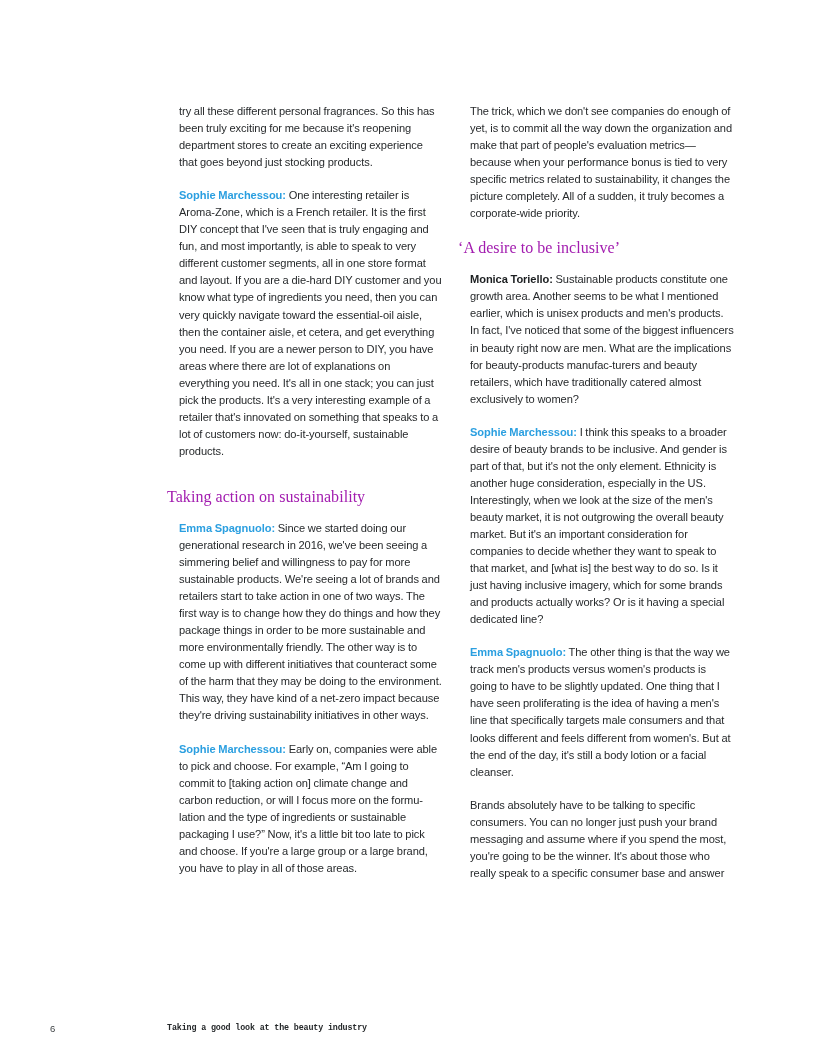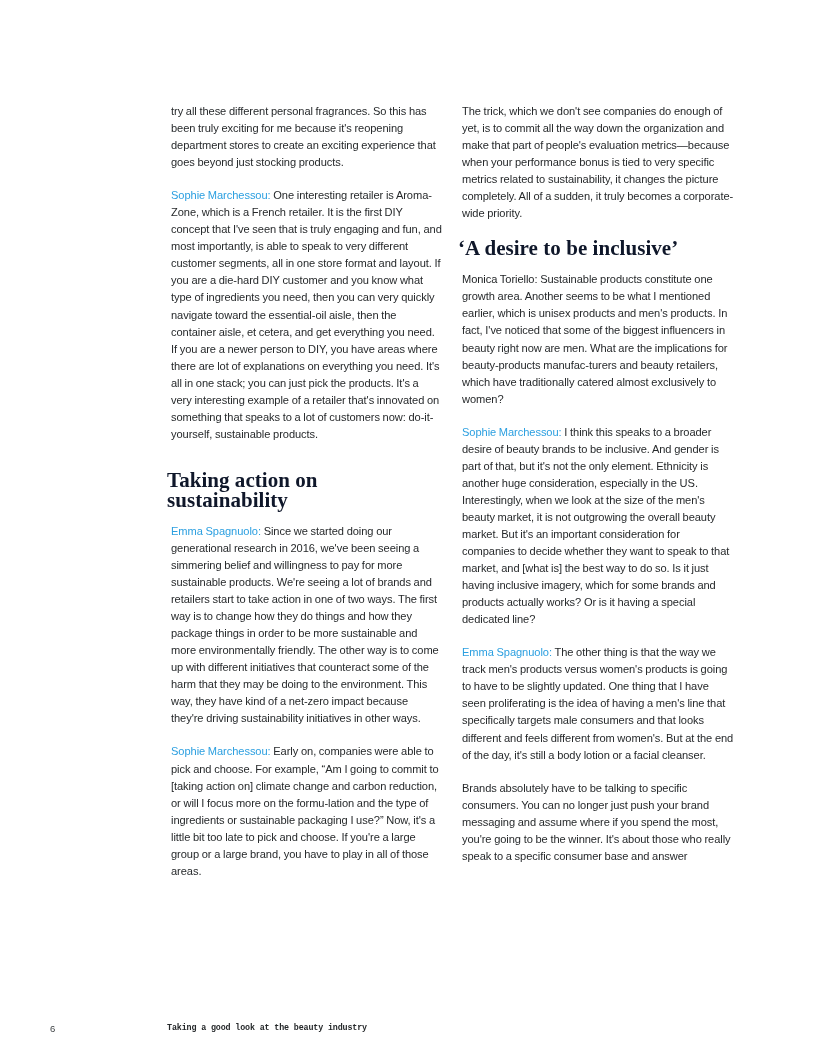--- a/index.html
+++ b/index.html
@@ -26,46 +26,46 @@
     width: 568px;
     display: flex;
     gap: 16px;
   }
   .col {
     width: 276px;
   }
   .col.right { width: 278px; }
 
   p.para {
-    margin: 0 0 16px 4px;
+    margin: 0 0 16px 12px;
     font-family: "Liberation Sans", sans-serif;
     font-size: 11.1px;
     line-height: 17.05px;
     color: #26292b;
     letter-spacing: -0.07px;
     text-align: left;
     word-spacing: -0.3px;
   }
   p.para:last-child { margin-bottom: 0; }
 
   .speaker {
-    font-weight: normal;
+    font-weight: bold;
     color: #2b9fe0;
   }
   .speaker.dark {
     color: #1c1f21;
     text-align: right;
   }
 
   h2.section-head {
     font-family: "Liberation Serif", serif;
-    font-weight: bold;
-    font-size: 21px;
+    font-weight: normal;
+    font-size: 16px;
     line-height: 20px;
-    color: #0f172a;
+    color: #a21caf;
     margin: 10px 0 13px 0;
     letter-spacing: 0.05px;
   }
   h2.section-head.first { margin-top: 27px; }
 
   .footer {
     position: absolute;
     left: 0;
     top: 1020px;
     width: 815px;

